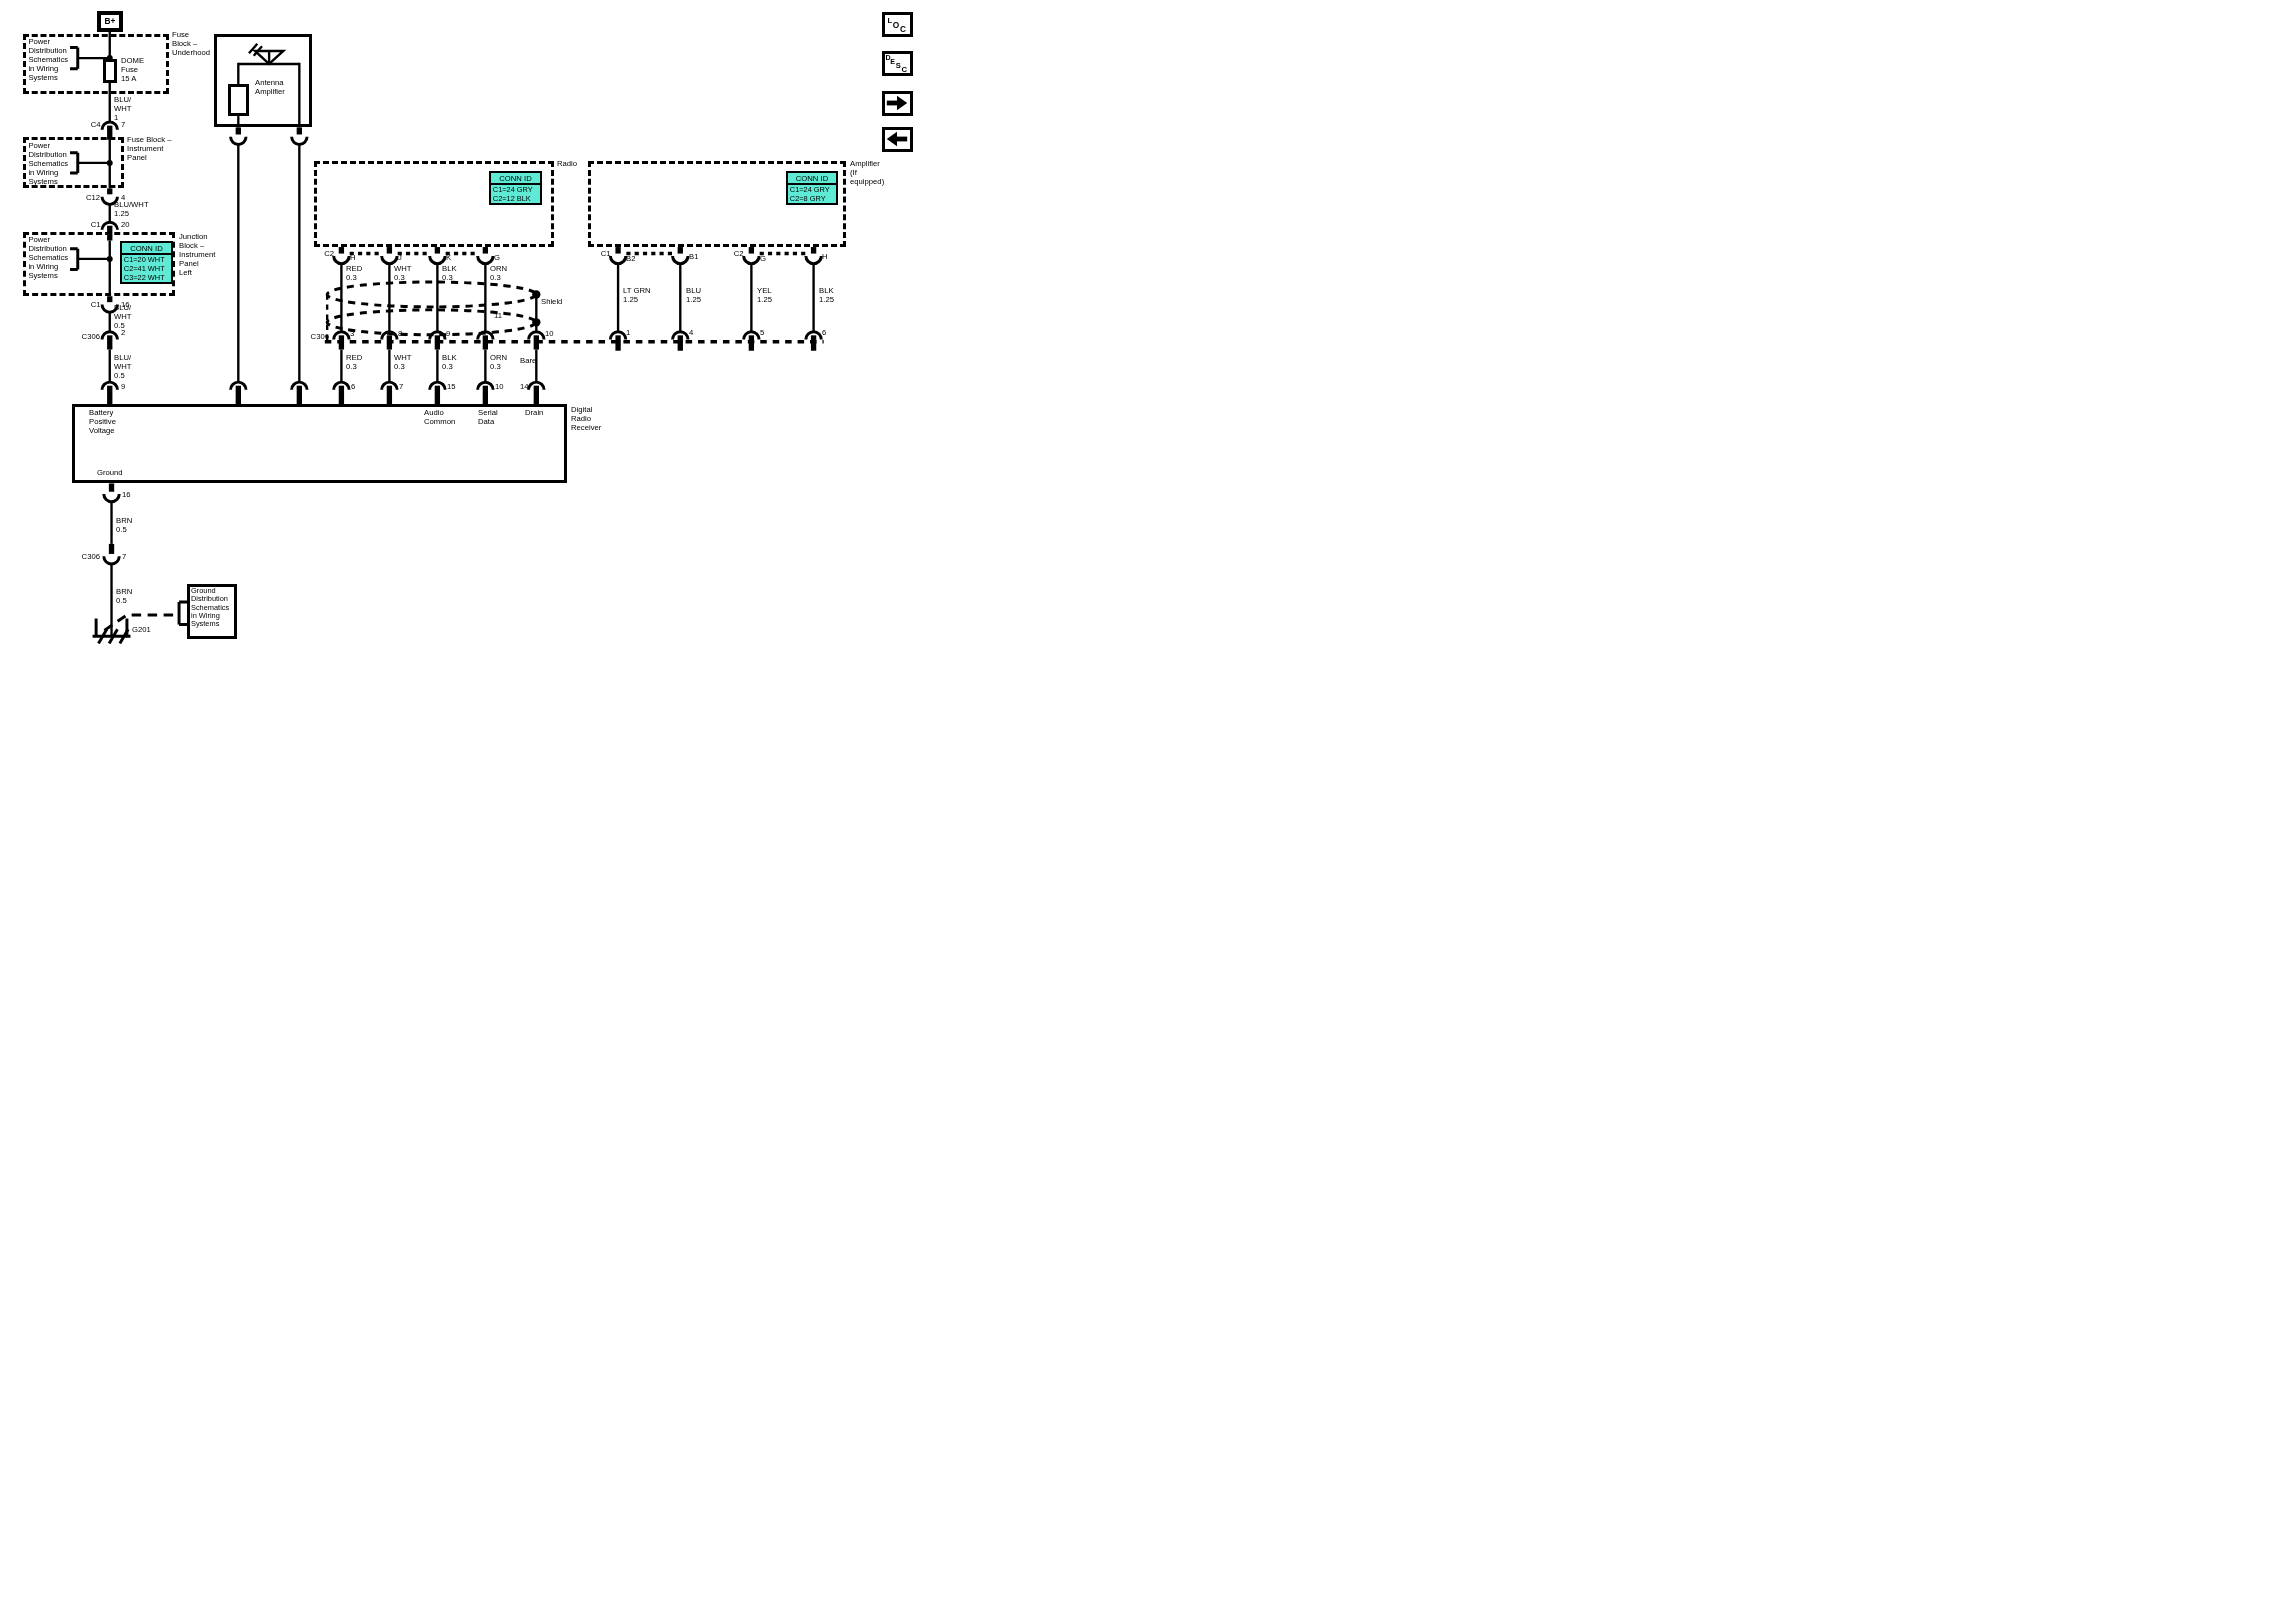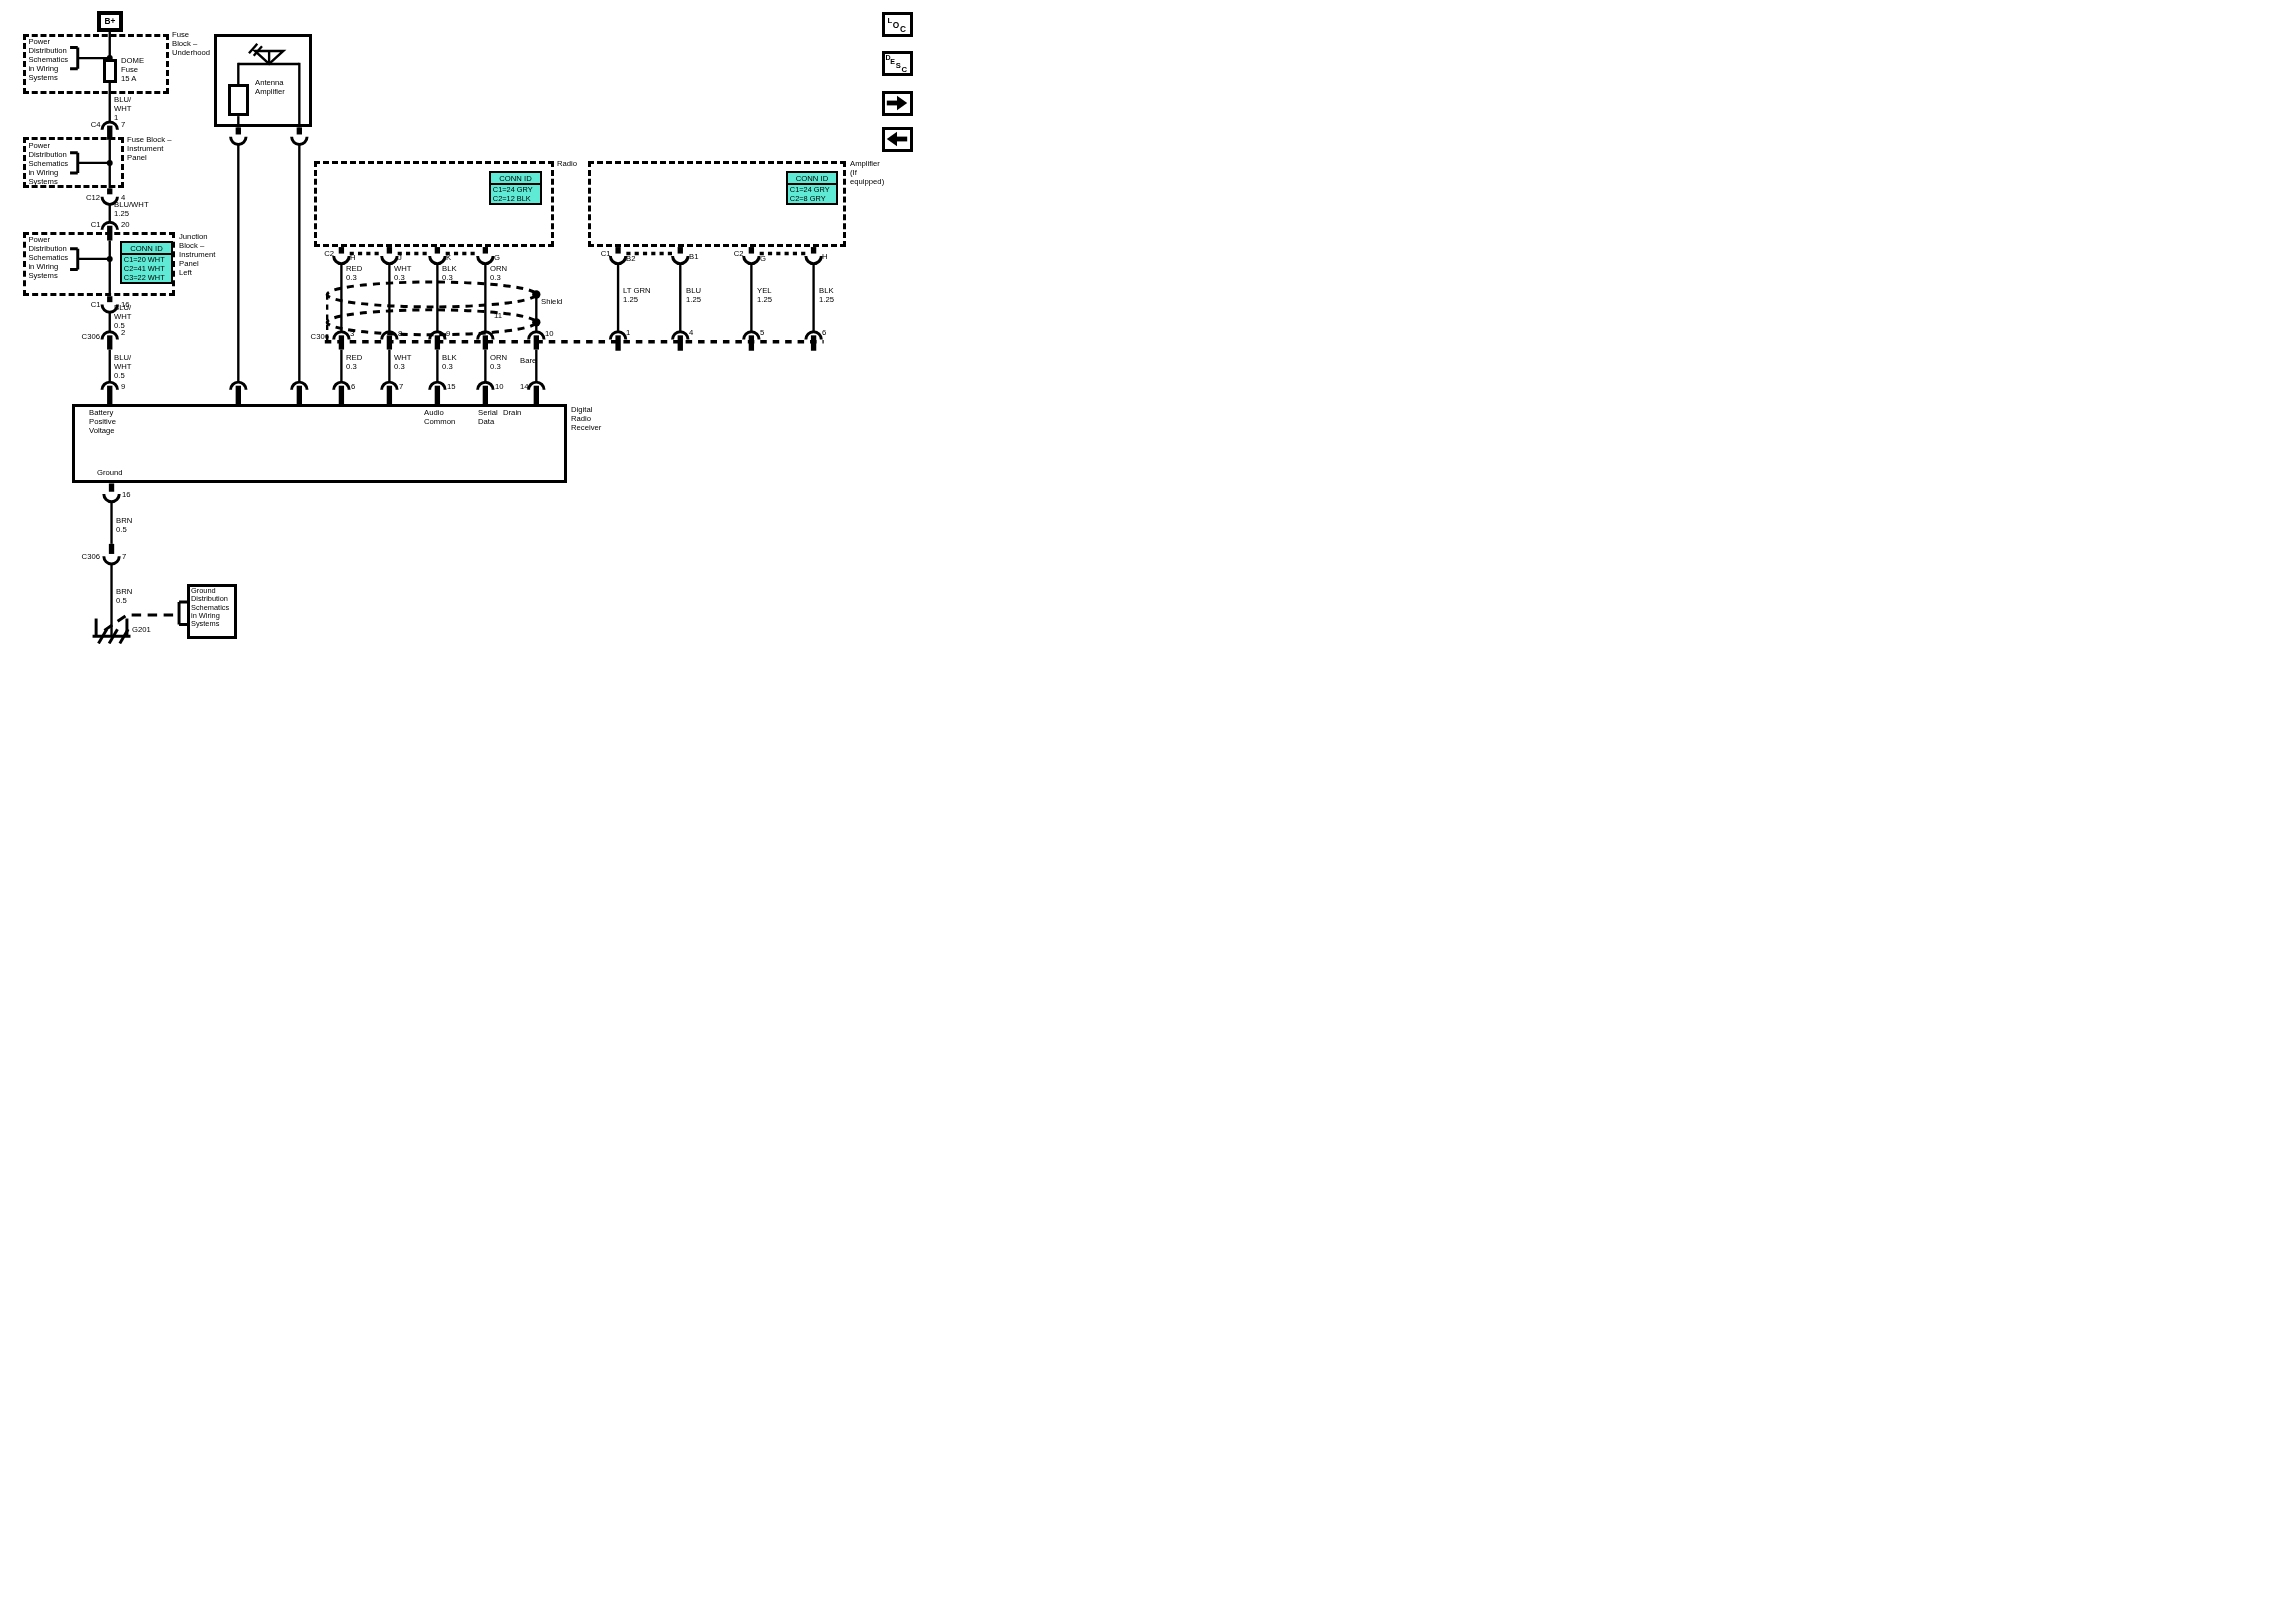--- a/index.html
+++ b/index.html
@@ -323,21 +323,21 @@
   <div class="lbl" style="left:760px;top:328px">5</div>
   <div class="lbl" style="left:822px;top:328px">6</div>
 
   <div class="lbl" style="left:89px;top:408px">Battery
 Positive
 Voltage</div>
   <div class="lbl" style="left:424px;top:408px">Audio
 Common</div>
   <div class="lbl" style="left:478px;top:408px">Serial
 Data</div>
-  <div class="lbl" style="left:503px;top:408px">Drain</div>
+  <div class="lbl" style="left:525px;top:408px">Drain</div>
   <div class="lbl" style="left:571px;top:405px">Digital
 Radio
 Receiver</div>
   <div class="lbl" style="left:97px;top:468px">Ground</div>
   <div class="lbl" style="left:122px;top:490px">16</div>
   <div class="lbl" style="left:116px;top:516px">BRN
 0.5</div>
   <div class="lbl r" style="left:66px;top:552px;width:34px">C306</div>
   <div class="lbl" style="left:122px;top:552px">7</div>
   <div class="lbl" style="left:116px;top:587px">BRN

